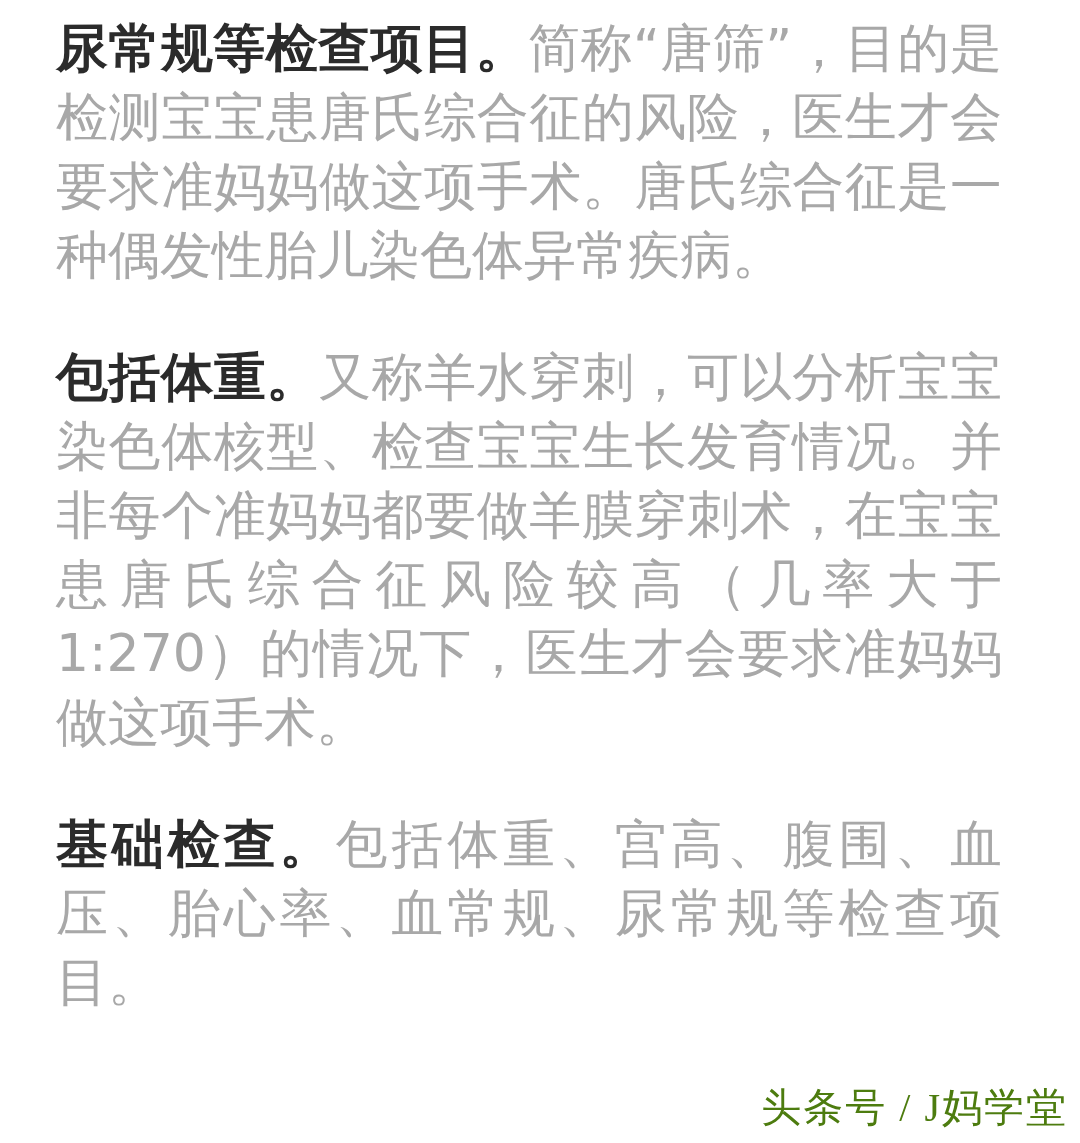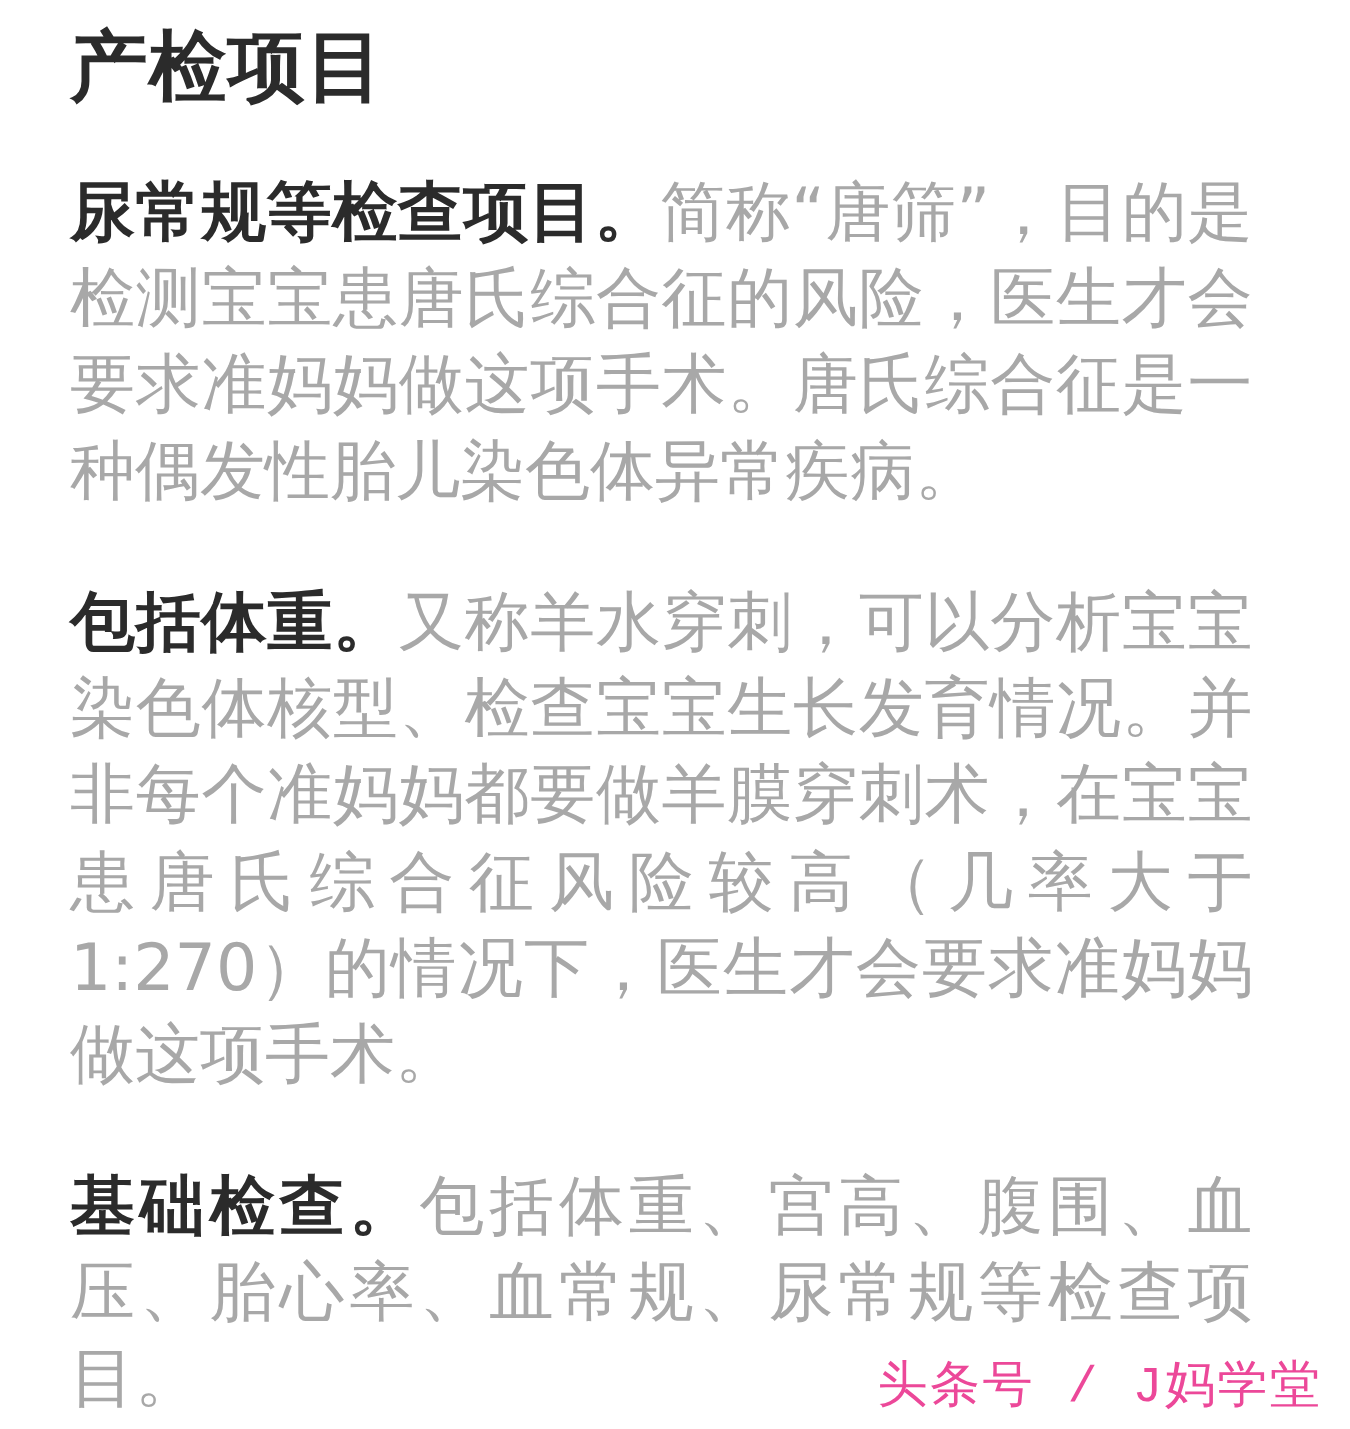--- a/index.html
+++ b/index.html
@@ -42,35 +42,34 @@
   }
   .para .lead {
     font-weight: bold;
     color: #2b2b2b;
   }
   .para.last {
     margin-bottom: 0;
   }
   .watermark {
     position: absolute;
-    right: 22px;
+    right: 12px;
     bottom: 8px;
     font-size: 40px;
-    color: #ec4899;
+    color: #4d7c0f;
     letter-spacing: 2px;
     white-space: nowrap;
-    font-family: Liberation Mono, monospace;
+    font-family: Liberation Serif, serif;
   }
 </style>
 </head>
 <body>
 
 <div class="page">
 
-  <h1 class="doc-title">产检项目</h1>
 
   <p class="para">
     <span class="lead">尿常规等检查项目。</span><span>简称“唐筛”，目的是检测宝宝患唐氏综合征的风险，医生才会要求准妈妈做这项手术。唐氏综合征是一种偶发性胎儿染色体异常疾病。</span>
   </p>
 
   <p class="para">
     <span class="lead">包括体重。</span><span>又称羊水穿刺，可以分析宝宝染色体核型、检查宝宝生长发育情况。并非每个准妈妈都要做羊膜穿刺术，在宝宝患唐氏综合征风险较高（几率大于1:270）的情况下，医生才会要求准妈妈做这项手术。</span>
   </p>
 
   <p class="para last">

